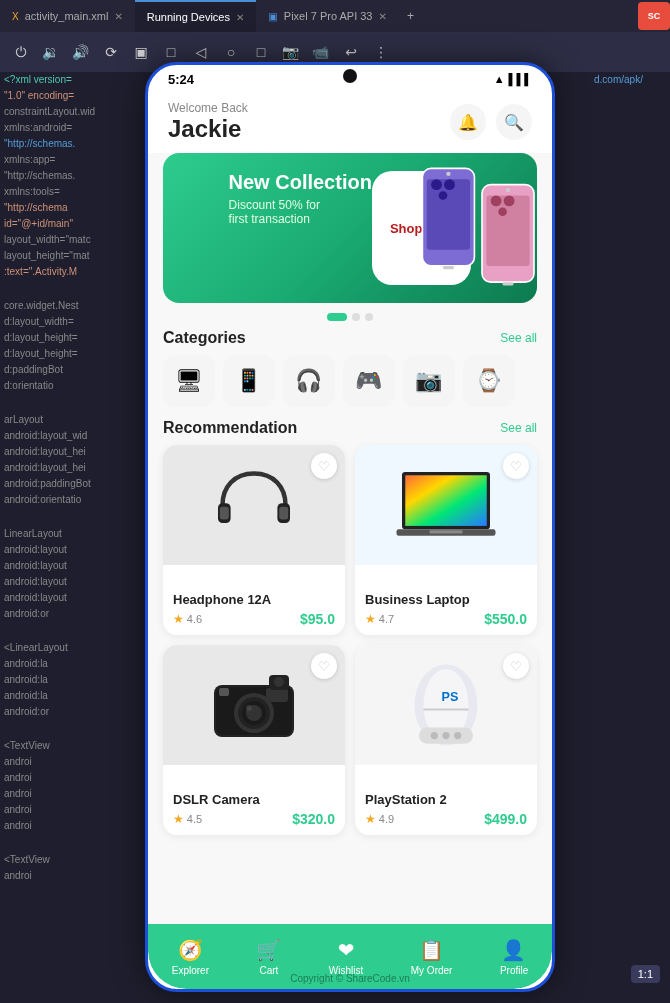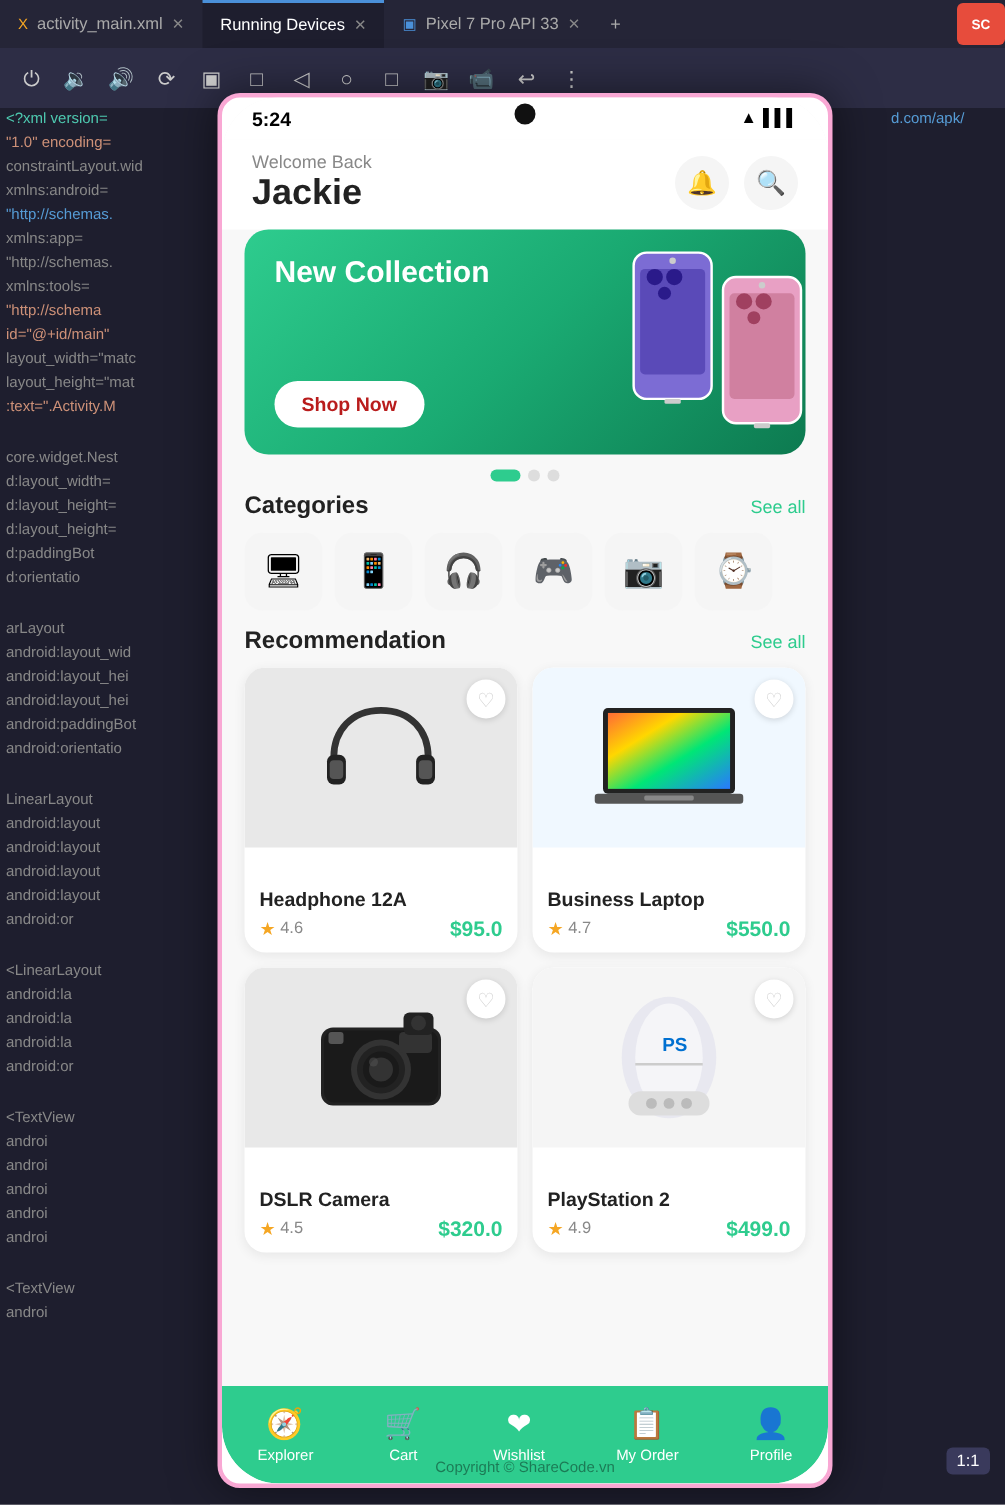--- a/index.html
+++ b/index.html
@@ -119,22 +119,22 @@
       left: 145px;
       width: 410px;
       height: 930px;
       z-index: 20;
     }
 
     .phone-frame {
       width: 100%;
       height: 100%;
       background: #fff;
-      border-radius: 15px;
-      border: 3px solid #f9a8d4;
+      border-radius: 32px;
+      border: 3px solid #1d4ed8;
       overflow: hidden;
       position: relative;
       box-shadow: 0 0 30px rgba(0,0,0,0.5);
     }
 
     
     .phone-screen {
       width: 100%;
       height: 100%;
       background: #f8f8f8;
@@ -192,22 +192,22 @@
     
     .banner {
       margin: 0 15px 10px;
       background: linear-gradient(135deg, #2ecc8e 0%, #1aaa72 50%, #0d7a50 100%);
       border-radius: 16px;
       padding: 18px 20px;
       position: relative;
       overflow: hidden;
       height: 150px;
       display: flex;
-      flex-direction: column;
-      justify-content: space-between;
+      flex-direction: row;
+      justify-content: center;
     }
     .banner-text .collection { font-size: 20px; font-weight: 700; color: #fff; }
     .banner-text .discount { font-size: 12px; color: #e0ffe0; margin-top: 4px; }
     .banner-shop-btn {
       background: #fff;
       color: #b91c1c;
       border: none;
       border-radius: 20px;
       padding: 8px 18px;
       font-size: 13px;
@@ -522,20 +522,24 @@
           </div>
           <div class="header-btn">
             <span>🔍</span>
           </div>
         </div>
       </div>
 
       <div class="banner">
         <div class="banner-text">
           <div class="collection">New Collection</div>
+          <div class="discount">
+            <span>Discount 50% for</span><br>
+            <span>first transaction</span>
+          </div>
         </div>
         <button class="banner-shop-btn">Shop Now</button>
 
         <div class="banner-phone-img">
           <svg viewBox="0 0 120 120" xmlns="http://www.w3.org/2000/svg">
 
             <rect x="5" y="5" width="48" height="90" rx="8" ry="8" fill="#7c6cd4" stroke="#fff" stroke-width="1.5"></rect>
             <rect x="9" y="15" width="40" height="65" rx="3" ry="3" fill="#5a4ab8"></rect>
             <circle cx="29" cy="10" r="2" fill="#ccc"></circle>
             <rect x="24" y="95" width="10" height="3" rx="1" fill="#ccc"></rect>

